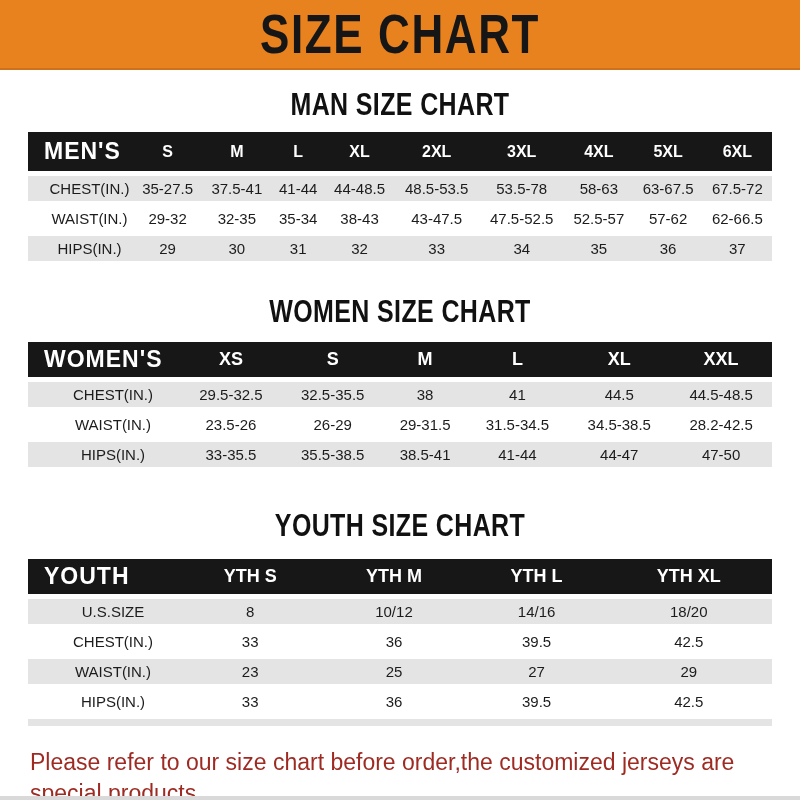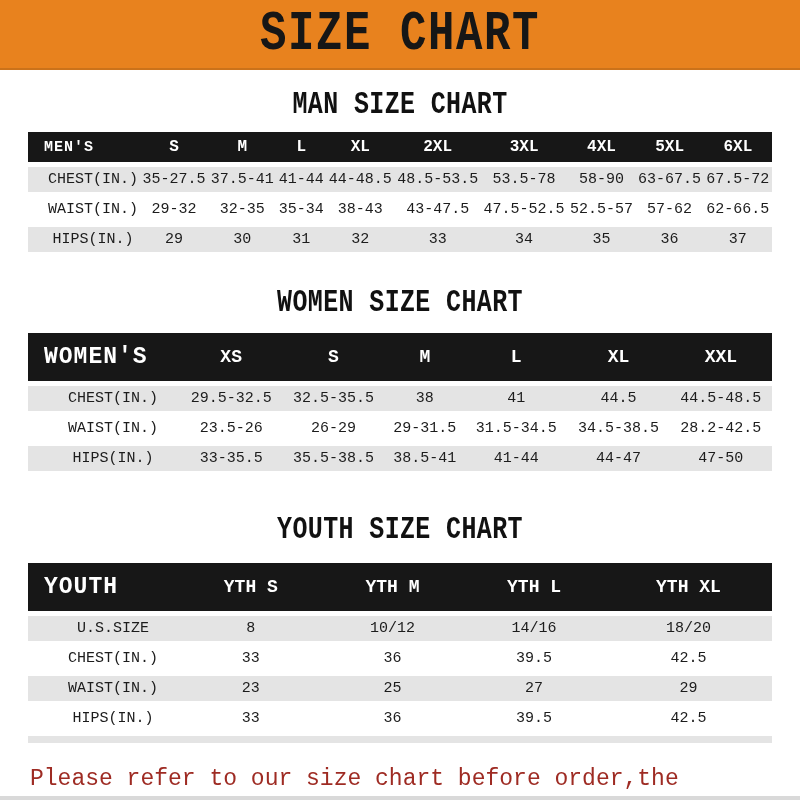--- a/index.html
+++ b/index.html
@@ -3,21 +3,21 @@
 <meta charset="utf-8">
 <style>
   * { box-sizing: border-box; }
   html, body { margin: 0; padding: 0; background: #ffffff; }
   .page {
     position: relative;
     width: 800px;
     height: 800px;
     background: #ffffff;
     overflow: hidden;
-    font-family: Liberation Mono, monospace;
+    font-family: Liberation Sans, sans-serif;
   }
 
   
   .banner {
     height: 70px;
     background: var(--banner-bg, #E8821E);
     display: flex;
     align-items: center;
     justify-content: center;
     border-bottom: 2px solid rgba(0,0,0,0.12);
@@ -62,27 +62,27 @@
 
   .size-table thead th {
     background: var(--bar-bg, #171717);
     color: #ffffff;
     font-weight: bold;
     text-align: center;
     padding: 6px 3px;
     font-size: 16px;
   }
   .size-table.tall-header thead th {
-    padding: 11px 3px;
+    padding: 4px 3px;
     font-size: 18px;
   }
   .size-table thead th.corner-label {
     text-align: left;
     padding-left: 16px;
-    font-size: 15px;
+    font-size: 23px;
     letter-spacing: 1px;
   }
   .size-table.tall-header thead th.corner-label { font-size: 23px; }
 
   .size-table tbody td {
     text-align: center;
     font-size: 15px;
     color: #1c1c1c;
     padding: 4px 2px;
     background: #ffffff;
@@ -144,21 +144,21 @@
         </thead>
         <tbody>
           <tr>
             <td class="row-label">CHEST(IN.)</td>
             <td>35-27.5</td>
             <td>37.5-41</td>
             <td>41-44</td>
             <td>44-48.5</td>
             <td>48.5-53.5</td>
             <td>53.5-78</td>
-            <td>58-90</td>
+            <td>58-63</td>
             <td>63-67.5</td>
             <td>67.5-72</td>
           </tr>
           <tr>
             <td class="row-label">WAIST(IN.)</td>
             <td>29-32</td>
             <td>32-35</td>
             <td>35-34</td>
             <td>38-43</td>
             <td>43-47.5</td>

